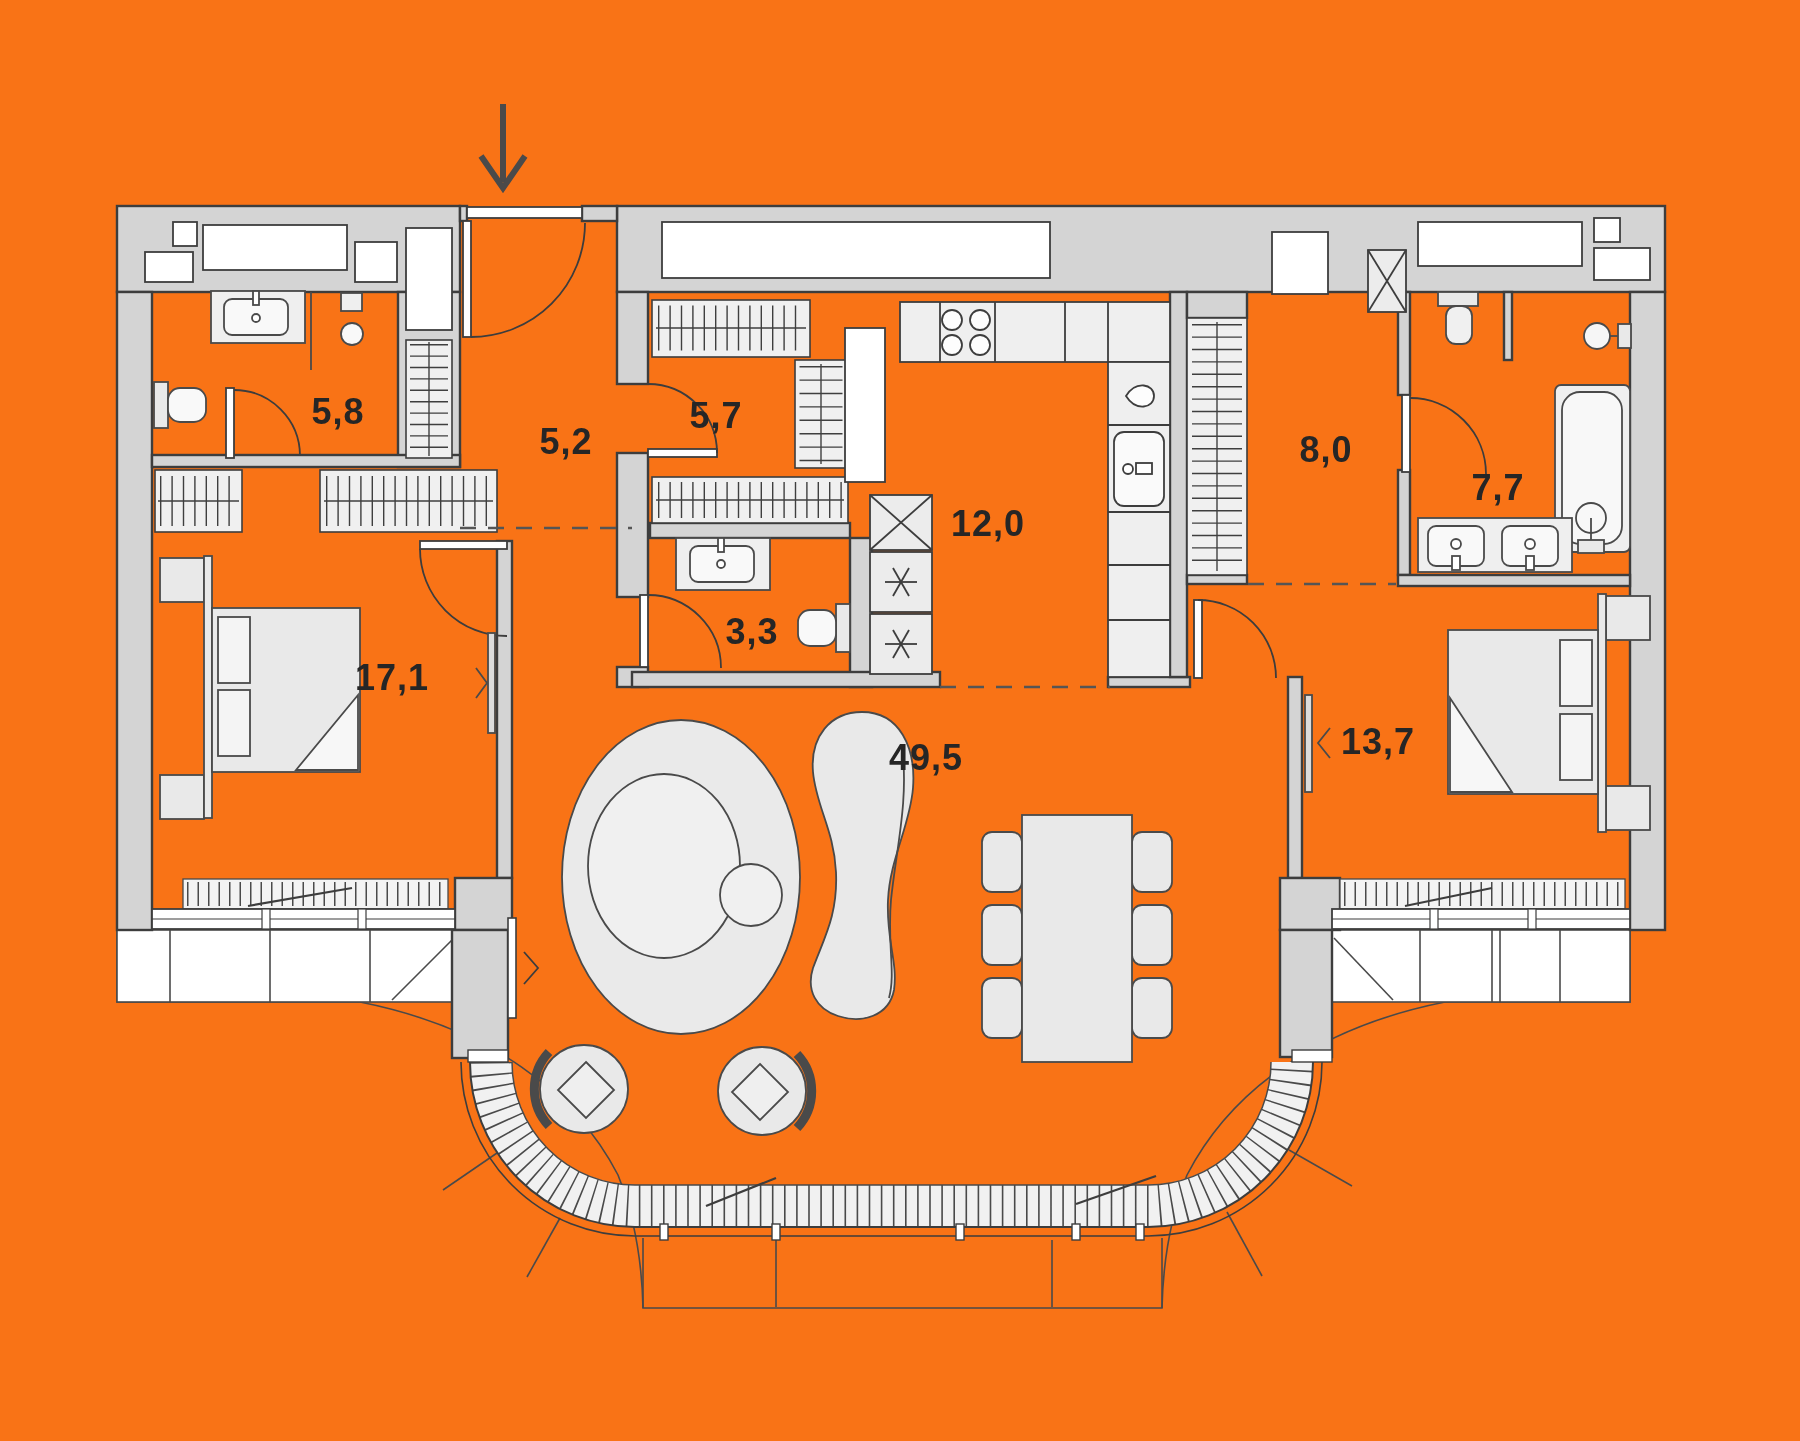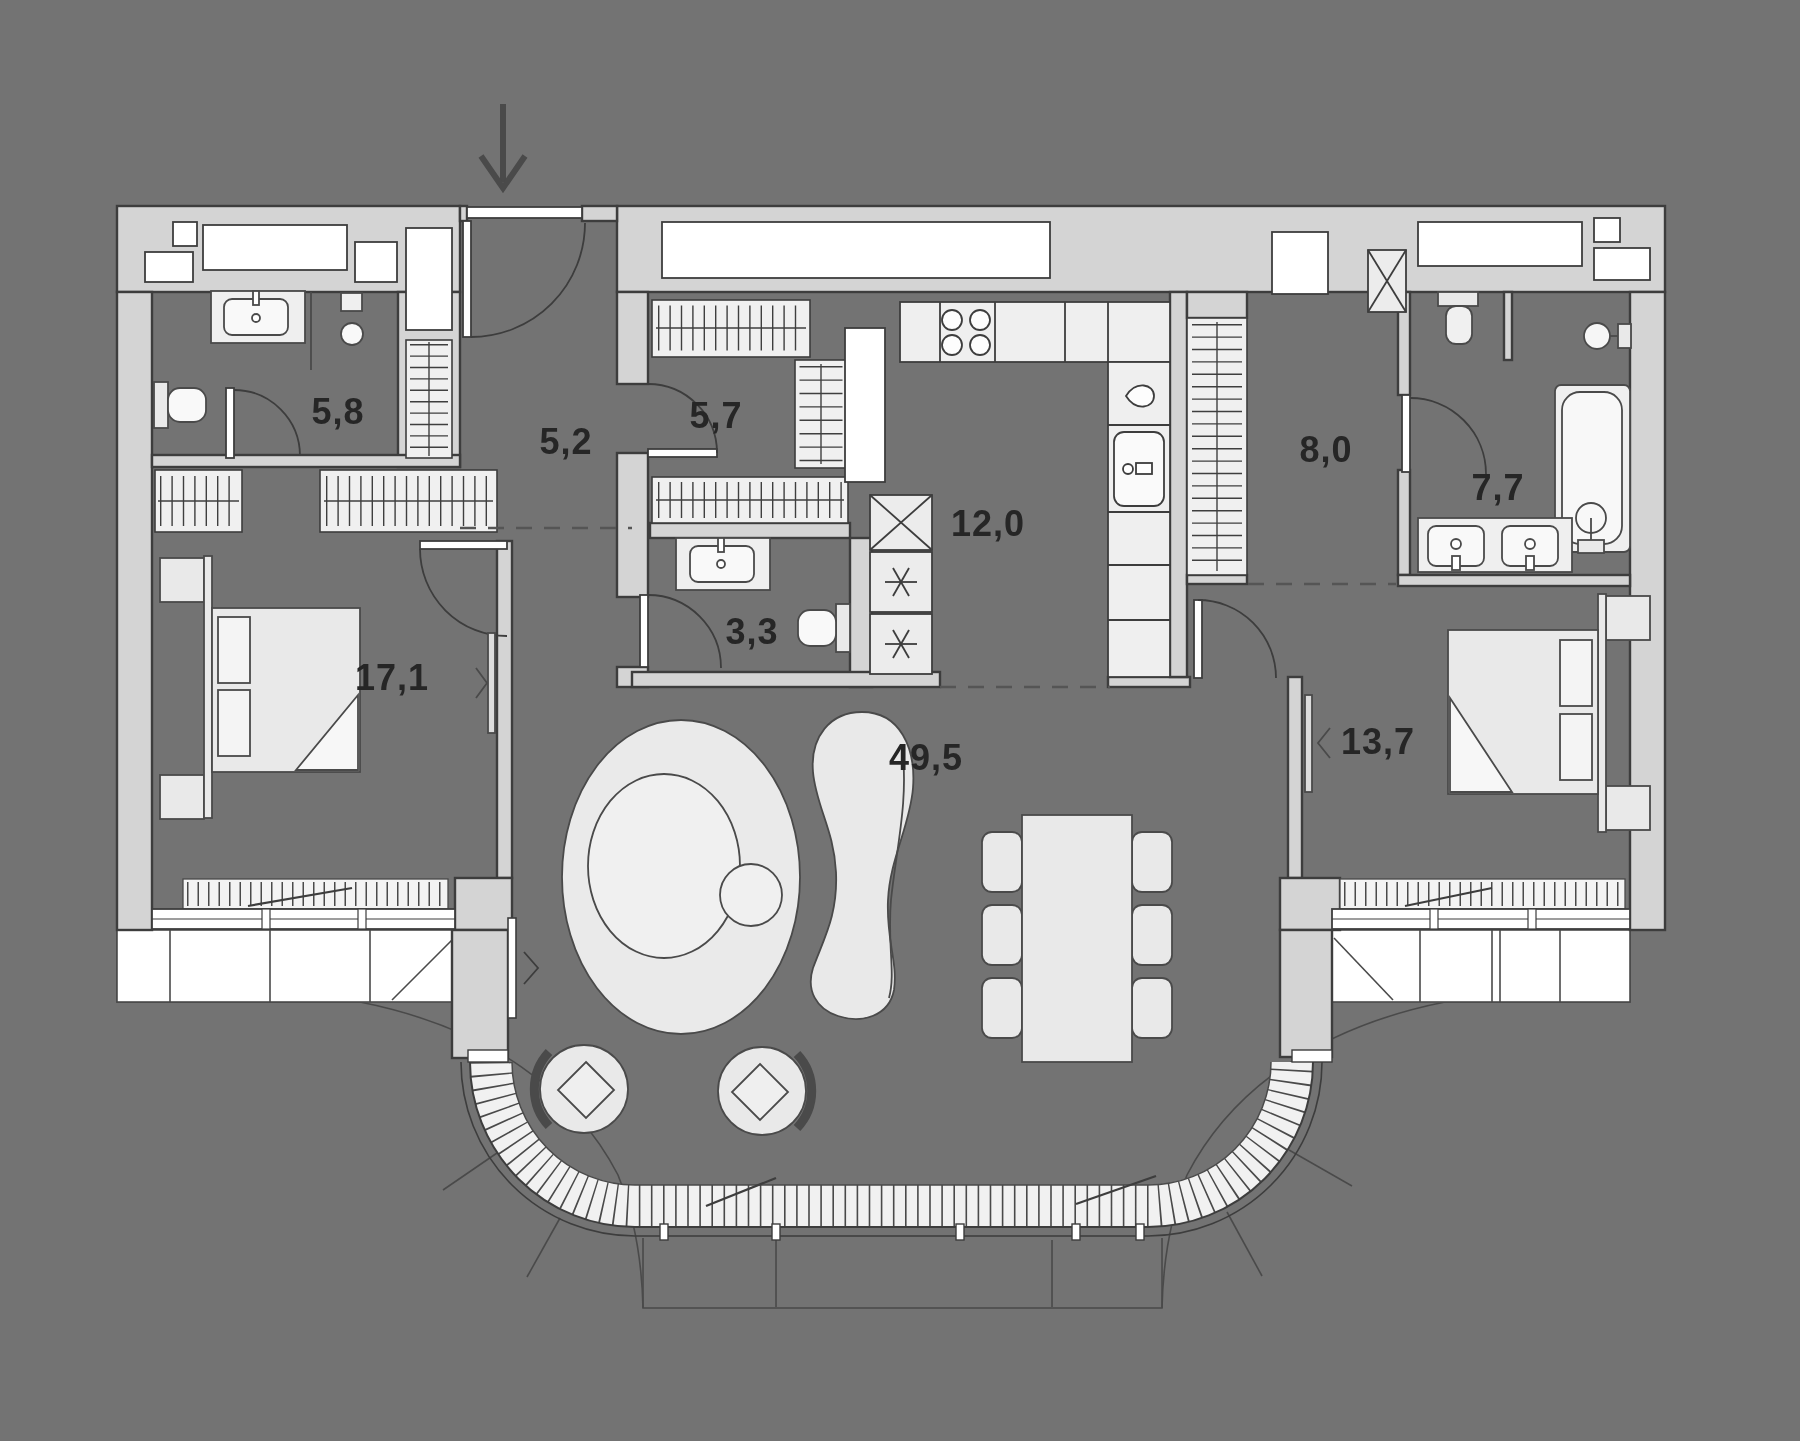--- a/index.html
+++ b/index.html
@@ -1,16 +1,16 @@
 <!DOCTYPE html>
 <html><head>
 <meta charset="utf-8">
 <style>
   html,body{margin:0;padding:0;background:#fff;}
-  .stage{position:relative;width:1800px;height:1441px;background:#737373;overflow:hidden;
+  .stage{position:relative;width:1800px;height:1441px;background:#f97316;overflow:hidden;
          font-family:"Liberation Sans",sans-serif;}
   svg{position:absolute;left:0;top:0;}
   .arealbl{font-family:"Liberation Sans",sans-serif;font-size:36px;font-weight:600;
            fill:#262626;letter-spacing:1px;}
 </style>
 </head>
 <body>
 
 <div class="stage">
 <svg width="1800" height="1441" viewBox="0 0 1800 1441">

